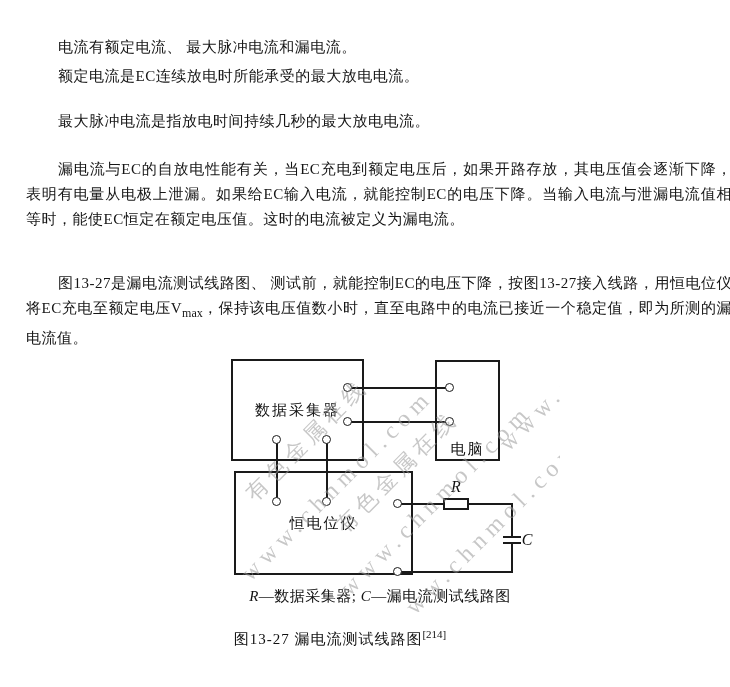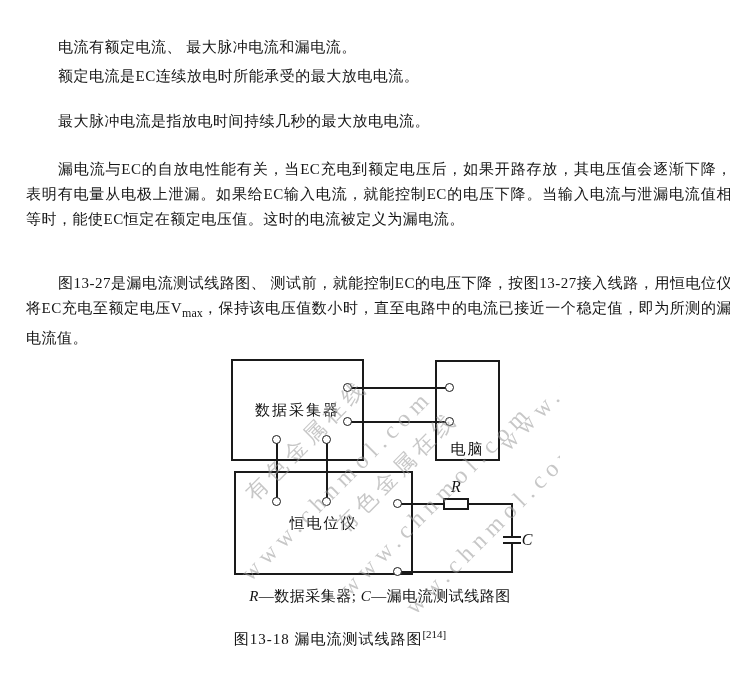--- a/index.html
+++ b/index.html
@@ -111,15 +111,15 @@
     <div class="wm cn" style="left:107px;top:90px;">有色金属在线</div>
     <div class="wm en" style="left:137px;top:135px;">www.chnmol.com</div>
     <div class="wm cn" style="left:197px;top:122px;">有色金属在线</div>
     <div class="wm en" style="left:236px;top:150px;">www.chnmol.com</div>
     <div class="wm en" style="left:285px;top:185px;">www.chnmol.com</div>
     <div class="wm en" style="left:395px;top:5px;">www.chnmol.com</div>
 
     <div class="legend"><span class="sym">R</span><span>—数据采集器; </span><span class="sym">C</span><span>—漏电流测试线路图</span></div>
   </div>
 
-  <div class="fig-title"><span>图13-18 漏电流测试线路图</span><sup>[214]</sup></div>
+  <div class="fig-title"><span>图13-27 漏电流测试线路图</span><sup>[214]</sup></div>
 
 </div>
 
 </body></html>

